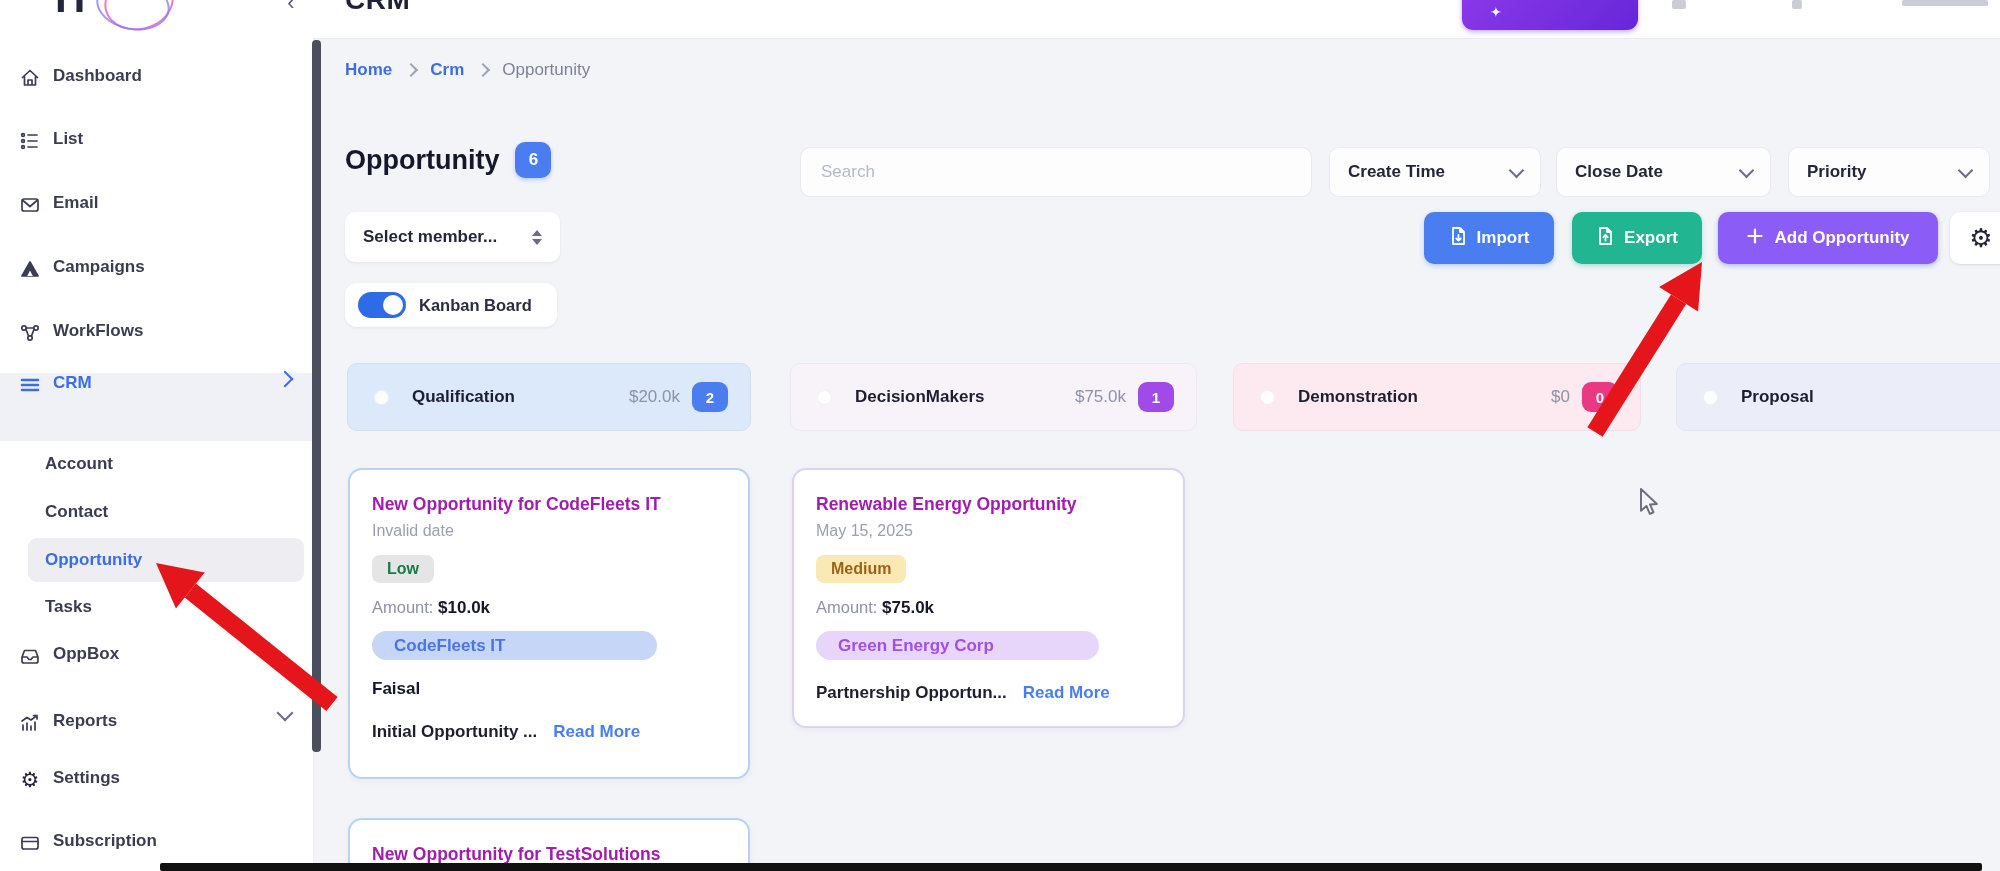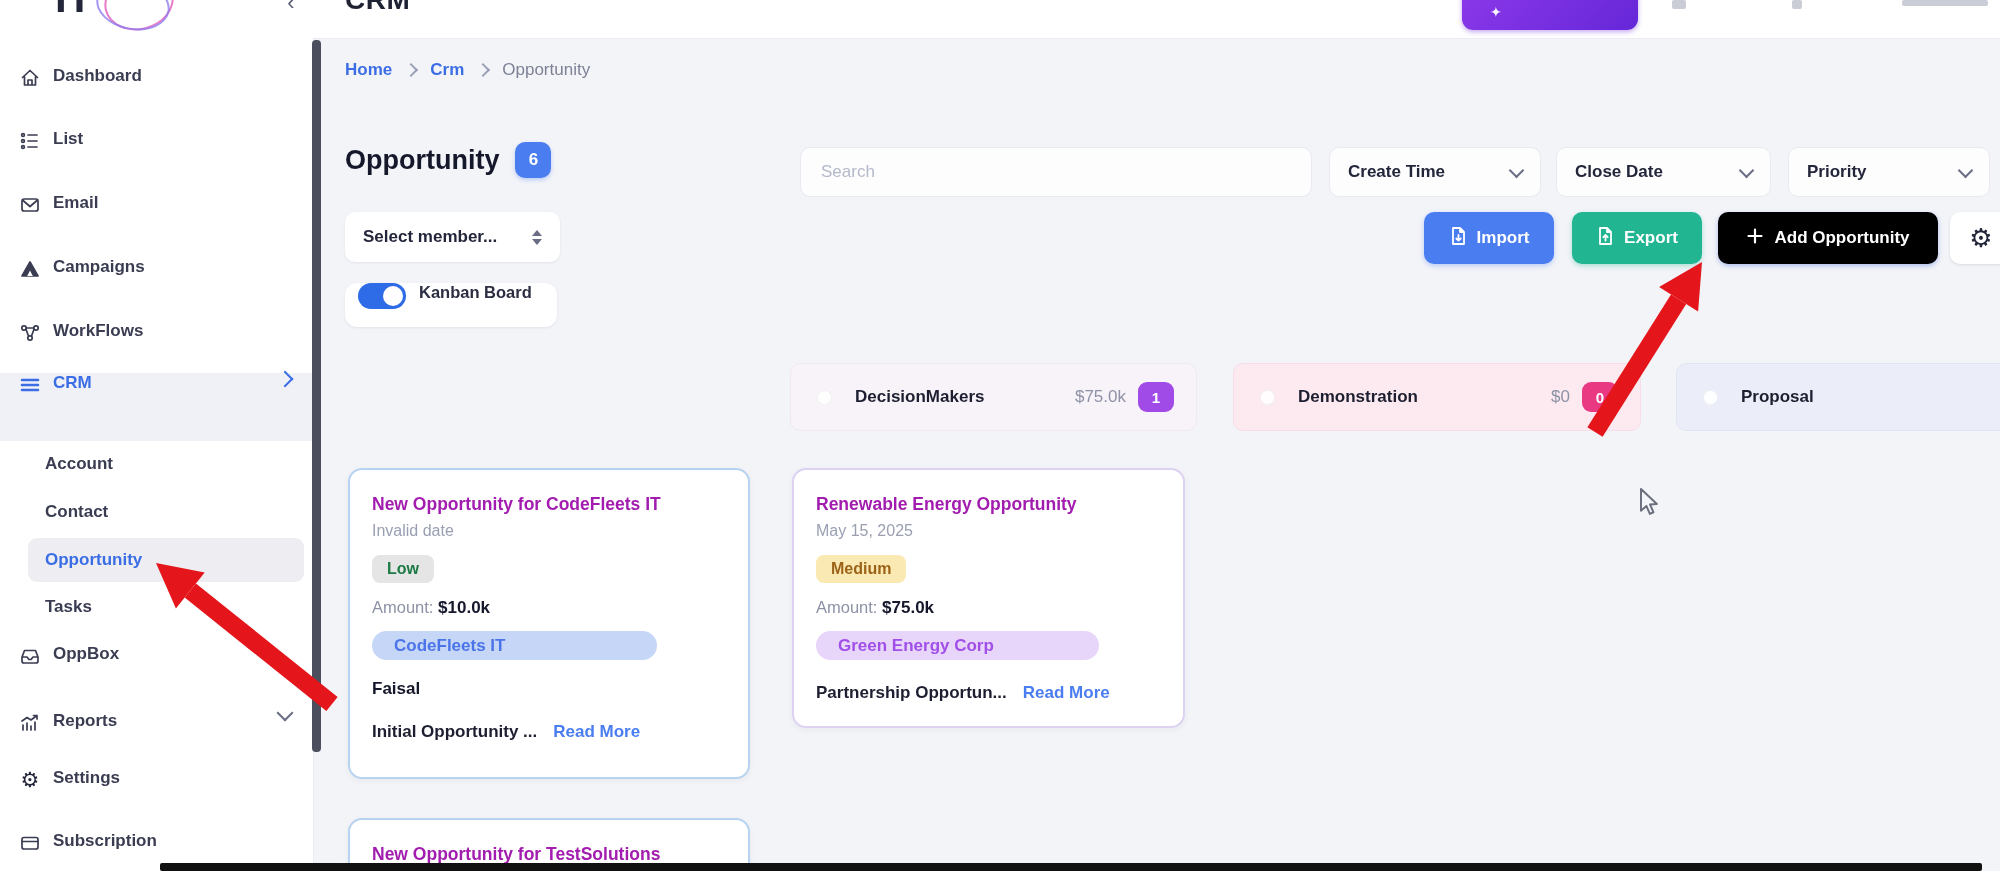--- a/index.html
+++ b/index.html
@@ -69,26 +69,26 @@
   .sorter{display:flex;flex-direction:column;gap:3px;}
   .sorter b{width:0;height:0;border-left:5px solid transparent;border-right:5px solid transparent;}
   .sorter b.up{border-bottom:6px solid #6a6e84;}
   .sorter b.down{border-top:6px solid #6a6e84;}
 
   .btn{position:absolute;top:174px;height:52px;border-radius:10px;display:flex;align-items:center;justify-content:center;
        gap:10px;color:#fff;font-size:17px;font-weight:bold;box-sizing:border-box;}
   .btn svg{stroke:#fff;fill:none;stroke-width:1.8;stroke-linecap:round;stroke-linejoin:round;}
   .btn-import{left:1110px;width:130px;background:#4a7df0;box-shadow:0 2px 5px rgba(74,125,240,.35);}
   .btn-export{left:1258px;width:130px;background:#22b592;box-shadow:0 2px 5px rgba(34,181,146,.35);}
-  .btn-add{left:1404px;width:220px;background:#000000;box-shadow:0 2px 5px rgba(45,92,217,.35);}
+  .btn-add{left:1404px;width:220px;background:#8b5cf6;box-shadow:0 2px 5px rgba(45,92,217,.35);}
   .btn-gear{left:1636px;width:62px;background:#fff;color:#23263a;box-shadow:0 1px 3px rgba(30,34,60,.12);}
   .gear-glyph{font-family:"DejaVu Sans",sans-serif;font-size:26px;color:#23263a;}
 
   .kanban-toggle{position:absolute;left:31px;top:245px;width:212px;height:44px;background:#fff;border-radius:12px;
-                 box-shadow:0 1px 3px rgba(30,34,60,.08);display:flex;gap:13px;padding:0 13px;
+                 box-shadow:0 1px 3px rgba(30,34,60,.08);display:flex;align-items:center;gap:13px;padding:0 13px;
                  box-sizing:border-box;font-size:16.5px;font-weight:bold;color:#2b2e42;}
   .switch{width:48px;height:26px;border-radius:13px;background:#2e6be6;position:relative;flex:none;}
   .switch .knob{position:absolute;right:3px;top:3px;width:20px;height:20px;border-radius:50%;background:#fff;}
 
   .col-head{position:absolute;top:325px;height:68px;border-radius:10px;display:flex;align-items:center;
             padding:0 22px 0 26px;box-sizing:border-box;}
   .col-dot{width:13px;height:13px;border-radius:50%;background:rgba(255,255,255,.9);border:1px solid rgba(0,0,0,.05);flex:none;}
   .col-name{font-size:17px;font-weight:bold;color:#1d1f31;margin-left:23px;}
   .col-amt{margin-left:auto;font-size:17px;color:#8d92a6;}
   .col-badge{margin-left:12px;width:36px;height:30px;border-radius:9px;color:#fff;font-size:15px;font-weight:bold;
@@ -319,20 +319,26 @@
       <span class="gear-glyph">⚙</span>
     </div>
 
     <div class="kanban-toggle">
       <span class="switch">
           <span class="knob"></span>
         </span>
       <span>Kanban Board</span>
     </div>
 
+    <div class="col-head col-q">
+      <span class="col-dot"></span>
+      <span class="col-name">Qualification</span>
+      <span class="col-amt">$20.0k</span>
+      <span class="col-badge bg-q">2</span>
+    </div>
     <div class="col-head col-d">
       <span class="col-dot"></span>
       <span class="col-name">DecisionMakers</span>
       <span class="col-amt">$75.0k</span>
       <span class="col-badge bg-d">1</span>
     </div>
     <div class="col-head col-m">
       <span class="col-dot"></span>
       <span class="col-name">Demonstration</span>
       <span class="col-amt">$0</span>

